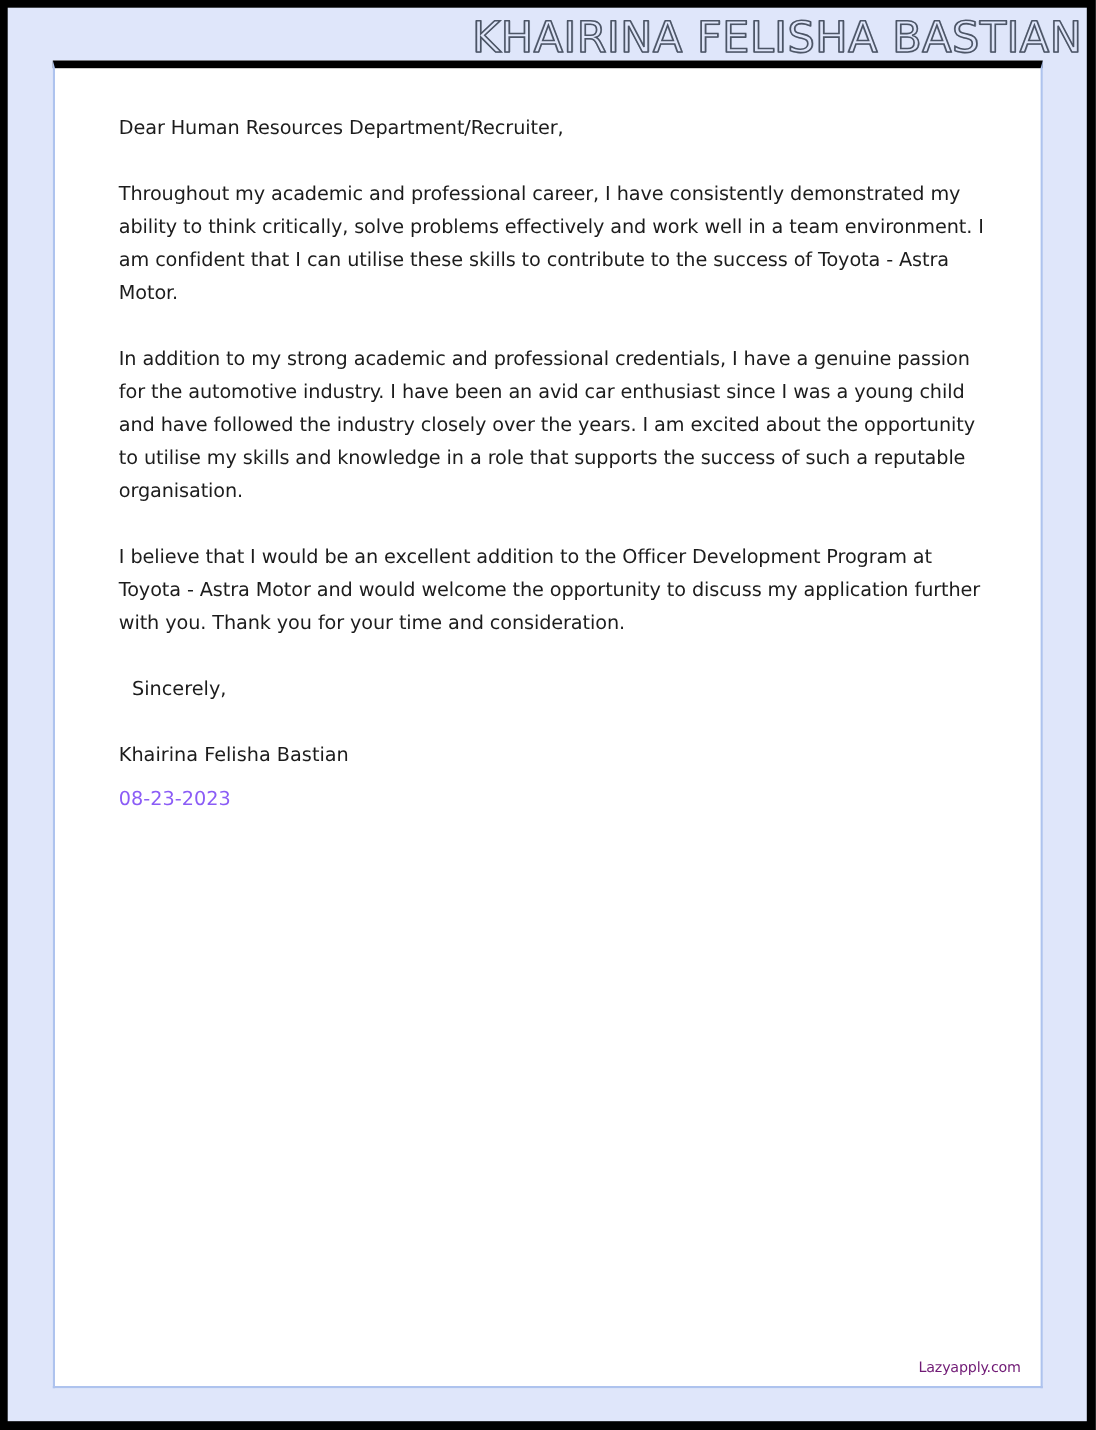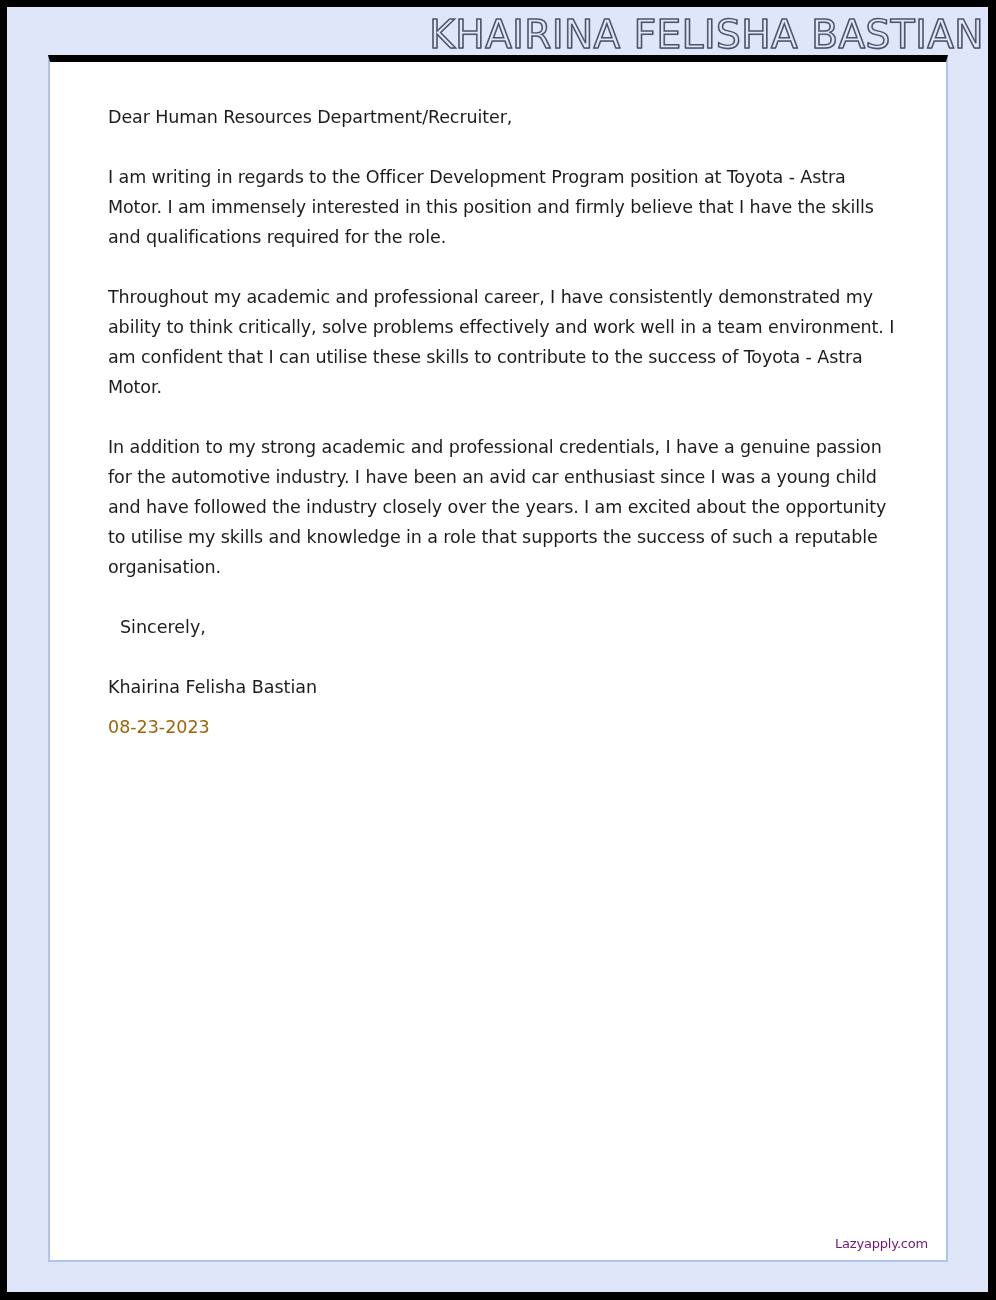--- a/index.html
+++ b/index.html
@@ -104,21 +104,21 @@
     font-family: "DejaVu Sans", sans-serif;
     font-size: 17.5px;
     line-height: 30px;
     color: #1c1c1c;
     margin: 0 0 10px 0;
   }
   .letter-date {
     font-family: "DejaVu Sans", sans-serif;
     font-size: 17.5px;
     line-height: 30px;
-    color: #a16207;
+    color: #8b5cf6;
     margin: 0;
   }
 
   
   #footer-brand {
     position: absolute;
     right: 18px;
     bottom: 8px;
     font-family: "DejaVu Sans", sans-serif;
     font-size: 13px;
@@ -135,26 +135,26 @@
 
     <div id="header-band">
       <div id="header-name">KHAIRINA FELISHA BASTIAN</div>
     </div>
 
     <div id="letter-card">
       <div id="letter-body">
 
         <p class="para">Dear Human Resources Department/Recruiter,</p>
 
-        <p class="para">I am writing in regards to the Officer Development Program position at Toyota - Astra Motor. I am immensely interested in this position and firmly believe that I have the skills and qualifications required for the role.</p>
 
         <p class="para">Throughout my academic and professional career, I have consistently demonstrated my ability to think critically, solve problems effectively and work well in a team environment. I am confident that I can utilise these skills to contribute to the success of Toyota - Astra Motor.</p>
 
         <p class="para">In addition to my strong academic and professional credentials, I have a genuine passion for the automotive industry. I have been an avid car enthusiast since I was a young child and have followed the industry closely over the years. I am excited about the opportunity to utilise my skills and knowledge in a role that supports the success of such a reputable organisation.</p>
 
+        <p class="para">I believe that I would be an excellent addition to the Officer Development Program at Toyota - Astra Motor and would welcome the opportunity to discuss my application further with you. Thank you for your time and consideration.</p>
 
         <p class="signoff">Sincerely,</p>
 
         <p class="signer">Khairina Felisha Bastian</p>
 
         <p class="letter-date">08-23-2023</p>
 
       </div>
 
       <div id="footer-brand">Lazyapply.com</div>

